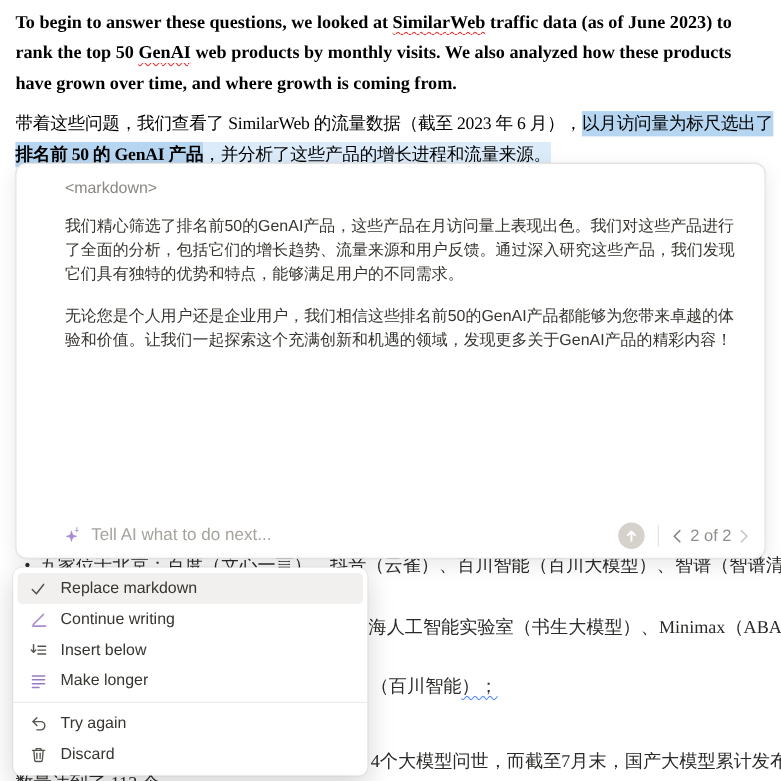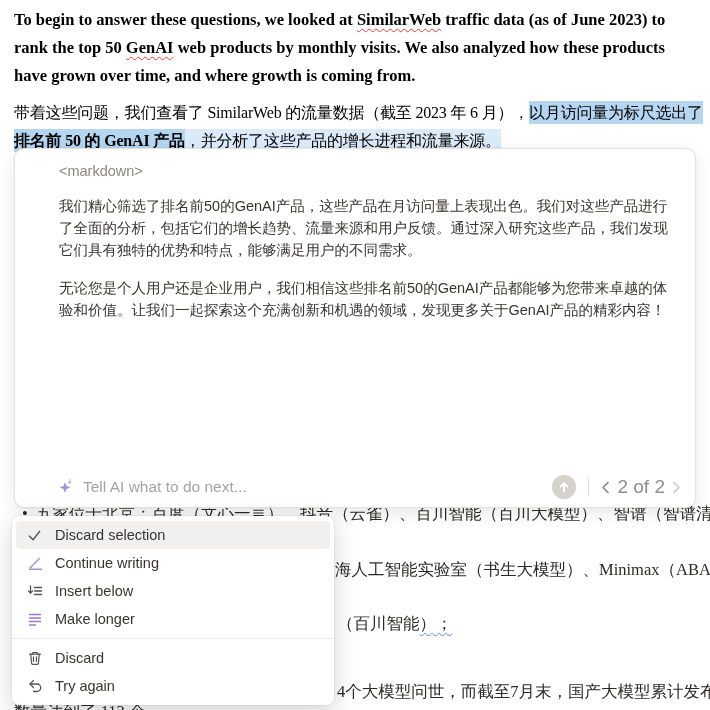--- a/index.html
+++ b/index.html
@@ -30,21 +30,21 @@
   .panel-body { padding:14px 16px 0 20px; flex:1; }
   .md-tag { color:#8a8883; font-size:14.5px; margin-bottom:9px; }
   .panel-body p { font-size:14.5px; line-height:22px; color:#37352f; margin-bottom:11px;margin-top:16px; }
   .input-row { display:flex; align-items:center; gap:8px; padding:2px 14px 8px 18px; }
   .ai-input { flex:1; border:none; outline:none; font-size:15.5px; color:#37352f;
               font-family:"Liberation Sans", sans-serif; background:transparent; }
   .ai-input::placeholder { color:#a6a39d; }
   .send-btn { width:24px; height:24px; border-radius:50%; background:#d5d2cc; border:none;
               display:flex; align-items:center; justify-content:center; flex:0 0 auto; }
   .vdiv { width:1px; height:20px; background:#e3e2de; margin:0 4px; }
-  .pager { display:flex; align-items:center; gap:7px; color:#8f8e8a; font-size:19px; }
+  .pager { display:flex; align-items:center; gap:7px; color:#8f8e8a; font-size:15px; }
   .chev { display:flex; align-items:center; }
 
   
   .menu { position:absolute; left:12px; top:516px; width:322px; z-index:3;
           background:#ffffff; border-radius:8px; padding:5px 0;
           box-shadow:0 0 0 1px rgba(15,15,15,.05), 0 8px 24px rgba(15,15,15,.18); }
   .menu-item { display:flex; align-items:center; gap:12px; height:28px; margin:0 4px;
                padding:0 10px; border-radius:4px; font-size:14.5px; color:#37352f; }
   .menu-item.hovered { background:#f1f0ee; }
   .menu-item .mi-icon { width:17px; height:17px; display:flex; align-items:center; justify-content:center; flex:0 0 auto; }
@@ -103,21 +103,21 @@
 
 </div>
 
 <div class="menu">
   <div class="menu-item hovered">
     <span class="mi-icon">
       <svg width="15" height="15" viewBox="0 0 16 16">
           <path d="M2.5 8.5 L6.5 12.5 L13.5 3.5" stroke="#55544f" stroke-width="1.5" fill="none" stroke-linecap="round" stroke-linejoin="round"></path>
         </svg>
     </span>
-    <span>Discard selection</span>
+    <span>Replace markdown</span>
   </div>
   <div class="menu-item">
     <span class="mi-icon">
       <svg width="16" height="16" viewBox="0 0 16 16" stroke="#a98ccd" stroke-width="1.4" fill="none" stroke-linecap="round">
         <path d="M4 12 L12.5 3.5"></path>
           <path d="M4 12 L3.2 12.8"></path>
           <path d="M2.5 14.2 H14.5"></path>
       </svg>
     </span>
     <span>Continue writing</span>
@@ -141,32 +141,32 @@
           <path d="M2.5 7 H13.5"></path>
           <path d="M2.5 10.5 H13.5"></path>
           <path d="M2.5 14 H8.5"></path>
       </svg>
     </span>
     <span>Make longer</span>
   </div>
   <div class="menu-sep"></div>
   <div class="menu-item">
     <span class="mi-icon">
+      <svg width="16" height="16" viewBox="0 0 16 16" stroke="#55544f" stroke-width="1.3" fill="none" stroke-linecap="round" stroke-linejoin="round">
+        <path d="M6.5 2.5 L3 6 L6.5 9.5"></path>
+        <path d="M3 6 H10 a3.75 3.75 0 0 1 0 7.5 H6.5"></path>
+      </svg>
+    </span>
+    <span>Try again</span>
+  </div>
+  <div class="menu-item">
+    <span class="mi-icon">
       <svg width="16" height="16" viewBox="0 0 16 16" stroke="#55544f" stroke-width="1.2" fill="none" stroke-linecap="round" stroke-linejoin="round">
         <path d="M2.5 4.2 H13.5"></path>
         <path d="M5.8 4 V2.5 h4.4 V4"></path>
         <path d="M3.8 4.2 L4.5 13 a1.4 1.4 0 0 0 1.4 1.3 h4.2 a1.4 1.4 0 0 0 1.4 -1.3 L12.2 4.2"></path>
         <path d="M6.5 6.8 V11.6"></path>
           <path d="M9.5 6.8 V11.6"></path>
       </svg>
     </span>
     <span>Discard</span>
   </div>
-  <div class="menu-item">
-    <span class="mi-icon">
-      <svg width="16" height="16" viewBox="0 0 16 16" stroke="#55544f" stroke-width="1.3" fill="none" stroke-linecap="round" stroke-linejoin="round">
-        <path d="M6.5 2.5 L3 6 L6.5 9.5"></path>
-        <path d="M3 6 H10 a3.75 3.75 0 0 1 0 7.5 H6.5"></path>
-      </svg>
-    </span>
-    <span>Try again</span>
-  </div>
 </div>
 
 </body></html>

